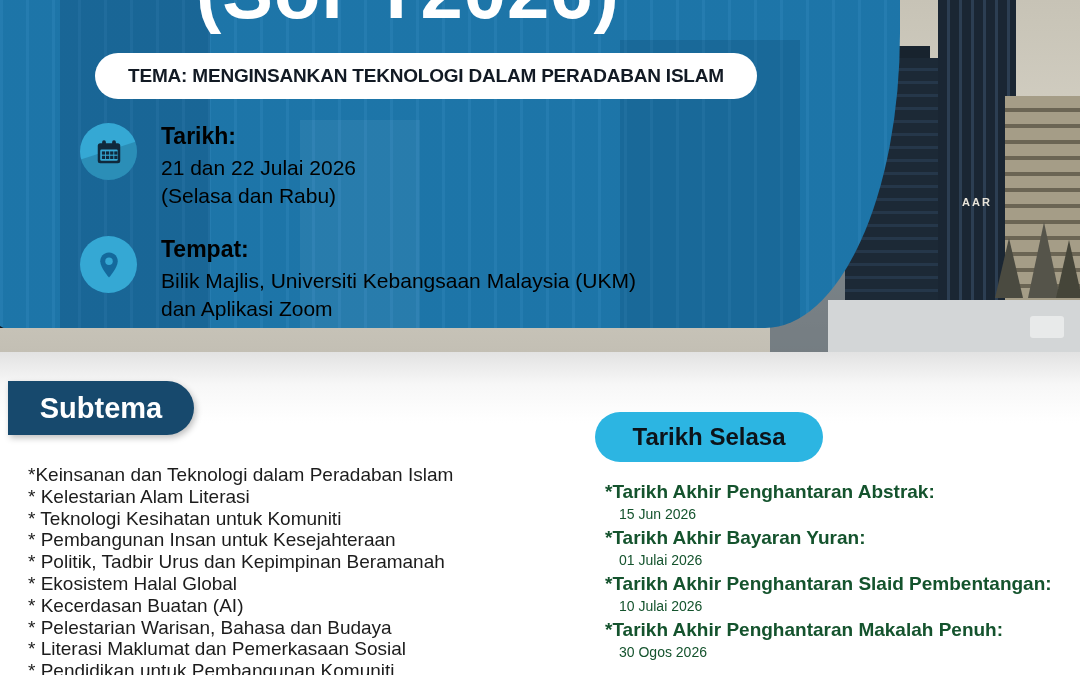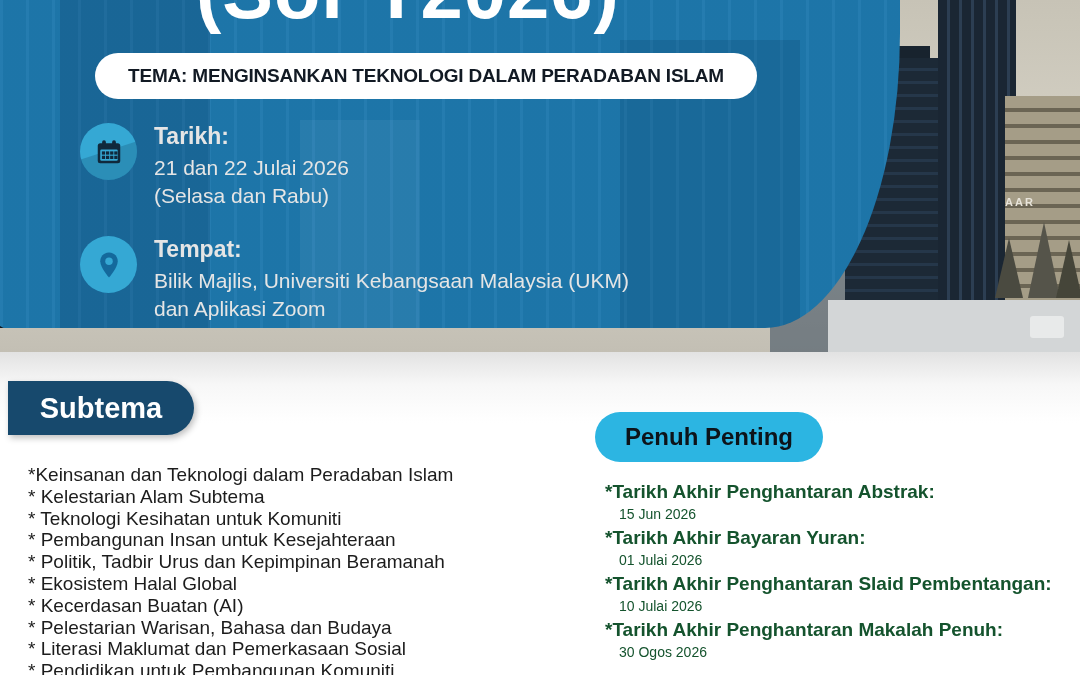--- a/index.html
+++ b/index.html
@@ -22,21 +22,21 @@
                    background: repeating-linear-gradient(90deg, #1a2633 0 9px, #2c3e52 9px 12px); }
   .bldg-ornate   { left: 1005px; top: 96px; width: 75px;  height: 256px;
                    background: repeating-linear-gradient(180deg, #a59d87 0 12px, #6b6554 12px 16px); }
   .spire1, .spire2, .spire3 { position: absolute; width: 0; height: 0; border-style: solid; }
   .spire1 { left: 995px;  top: 238px; border-width: 0 14px 60px 14px; border-color: transparent transparent #4a4a40 transparent; }
   .spire2 { left: 1028px; top: 222px; border-width: 0 16px 76px 16px; border-color: transparent transparent #55544a transparent; }
   .spire3 { left: 1056px; top: 240px; border-width: 0 13px 58px 13px; border-color: transparent transparent #454539 transparent; }
   .needle { position: absolute; left: 1040px; top: 118px; width: 3px; height: 120px; background: #3c3c34; }
   .bldg-white-low { left: 828px; top: 300px; width: 252px; height: 52px; background: #d3d6d7; }
   .ac-unit { position: absolute; left: 1030px; top: 316px; width: 34px; height: 22px; background: #e8eaea; border-radius: 3px; }
-  .photo-sign { position: absolute; left: 962px; top: 196px; color: #e8e4da; font-size: 11px; letter-spacing: 2px; font-weight: bold; padding-left: 43px; }
+  .photo-sign { position: absolute; left: 962px; top: 196px; color: #e8e4da; font-size: 11px; letter-spacing: 2px; font-weight: bold; }
 
   
   .blue-overlay { position: absolute; left: 0; top: 0; width: 900px; height: 328px;
                   background: #1e78ad; border-bottom-right-radius: 135px 295px; overflow: hidden; }
   .blue-texture { position: absolute; inset: 0;
                   background:
                     repeating-linear-gradient(90deg, rgba(255,255,255,0.06) 0 3px, rgba(0,0,0,0.05) 3px 26px);
                   opacity: .55; }
   .blue-shade1 { position: absolute; left: 60px; top: 0; width: 150px; height: 352px; background: rgba(10,40,70,0.18); }
   .blue-shade2 { position: absolute; left: 620px; top: 40px; width: 180px; height: 312px; background: rgba(10,40,70,0.15); }
@@ -52,21 +52,21 @@
   .tema-pill span { color: #121a24; font-weight: 800; font-size: 19px; letter-spacing: -0.2px; white-space: nowrap; }
 
   .info-row { position: absolute; left: 80px; display: flex; }
   .info-row.tarikh { top: 123px; }
   .info-row.tempat { top: 236px; }
   .icon-circle { width: 57px; height: 57px; border-radius: 50%; background: #35a8d4; position: relative;
                  overflow: hidden; flex: 0 0 auto; }
   .icon-circle .wedge { position: absolute; left: -8px; top: 28px; width: 80px; height: 60px;
                         background: rgba(10,50,80,0.22); transform: rotate(-18deg); }
   .icon-circle svg { position: absolute; left: 50%; top: 50%; transform: translate(-50%,-50%); }
-  .info-text { margin-left: 17px; color: #e5e5e5; }
+  .info-text { margin-left: 24px; color: #000000; }
   .info-label { font-size: 23px; font-weight: 800; margin-bottom: 4px; }
   .info-line { font-size: 21px; font-weight: 400; line-height: 1.33; }
 
   
   .content-bg { position: absolute; left: 0; top: 352px; width: 1080px; height: 323px;
                 background: linear-gradient(180deg, #e2e2e2 0%, #f7f7f7 10%, #ffffff 22%); }
 
   .subtema-pill { position: absolute; left: 8px; top: 381px; width: 186px; height: 54px;
                   background: #17496d; border-top-right-radius: 30px; border-bottom-right-radius: 30px;
                   display: flex; align-items: center; justify-content: center;
@@ -165,33 +165,33 @@
   </div>
 
   <div class="content-bg"></div>
 
   <div class="subtema-pill">
     <span>Subtema</span>
   </div>
 
   <div class="subtema-list">
     <div class="li">*Keinsanan dan Teknologi dalam  Peradaban Islam</div>
-      <div class="li">* Kelestarian Alam Subtema</div>
+      <div class="li">* Kelestarian Alam Literasi</div>
       <div class="li">* Teknologi Kesihatan untuk Komuniti</div>
       <div class="li">* Pembangunan Insan untuk Kesejahteraan</div>
       <div class="li">* Politik, Tadbir Urus dan Kepimpinan Beramanah</div>
       <div class="li">* Ekosistem Halal Global</div>
       <div class="li">* Kecerdasan Buatan (AI)</div>
       <div class="li">* Pelestarian Warisan, Bahasa dan Budaya</div>
       <div class="li">* Literasi Maklumat dan Pemerkasaan Sosial</div>
       <div class="li">* Pendidikan untuk Pembangunan Komuniti</div>
   </div>
 
   <div class="tp-pill">
-    <span>Penuh Penting</span>
+    <span>Tarikh Selasa</span>
   </div>
 
   <div class="tp-list">
     <div class="tp-item">
         <div class="tp-label">*Tarikh Akhir Penghantaran Abstrak:</div>
         <div class="tp-date">15 Jun 2026</div>
       </div>
       <div class="tp-item">
         <div class="tp-label">*Tarikh Akhir Bayaran Yuran:</div>
         <div class="tp-date">01 Julai 2026</div>

